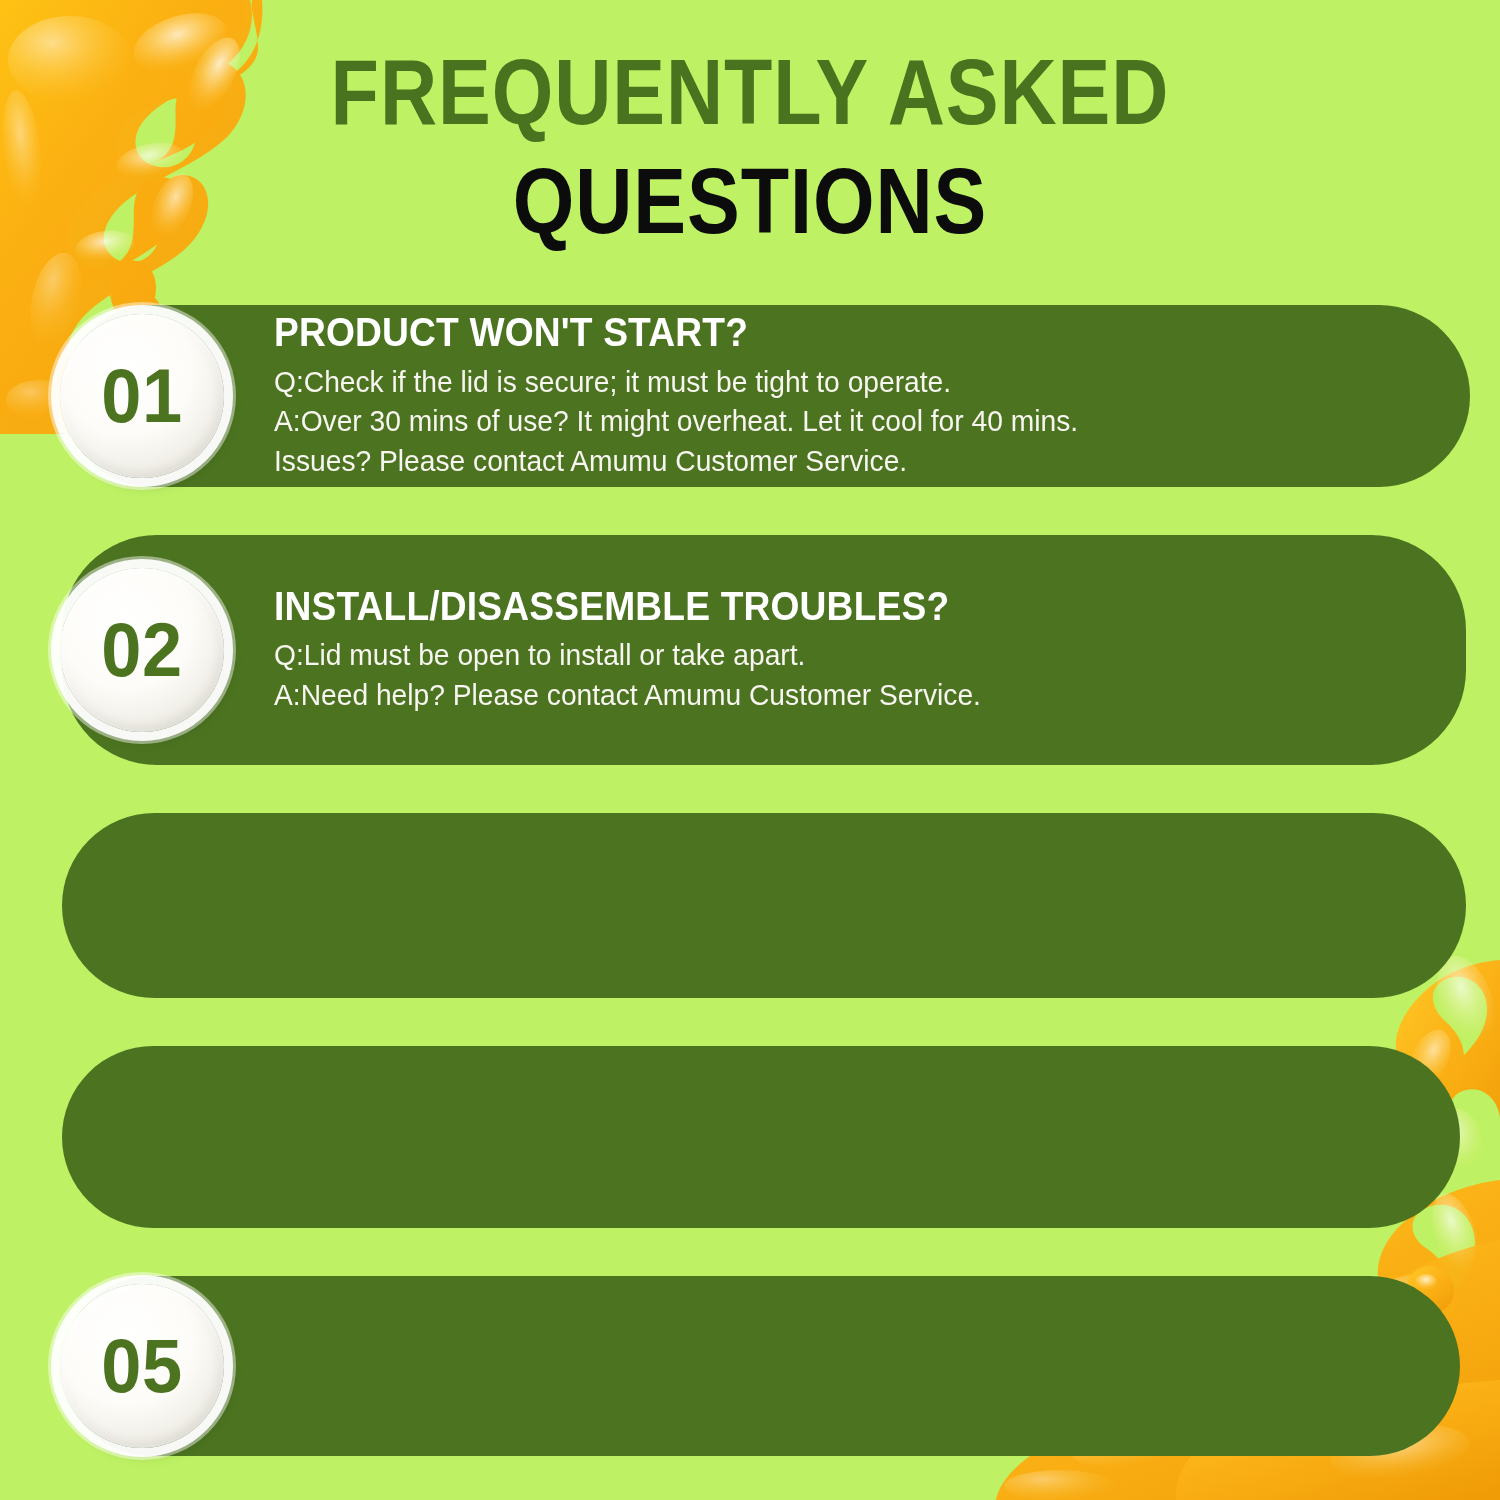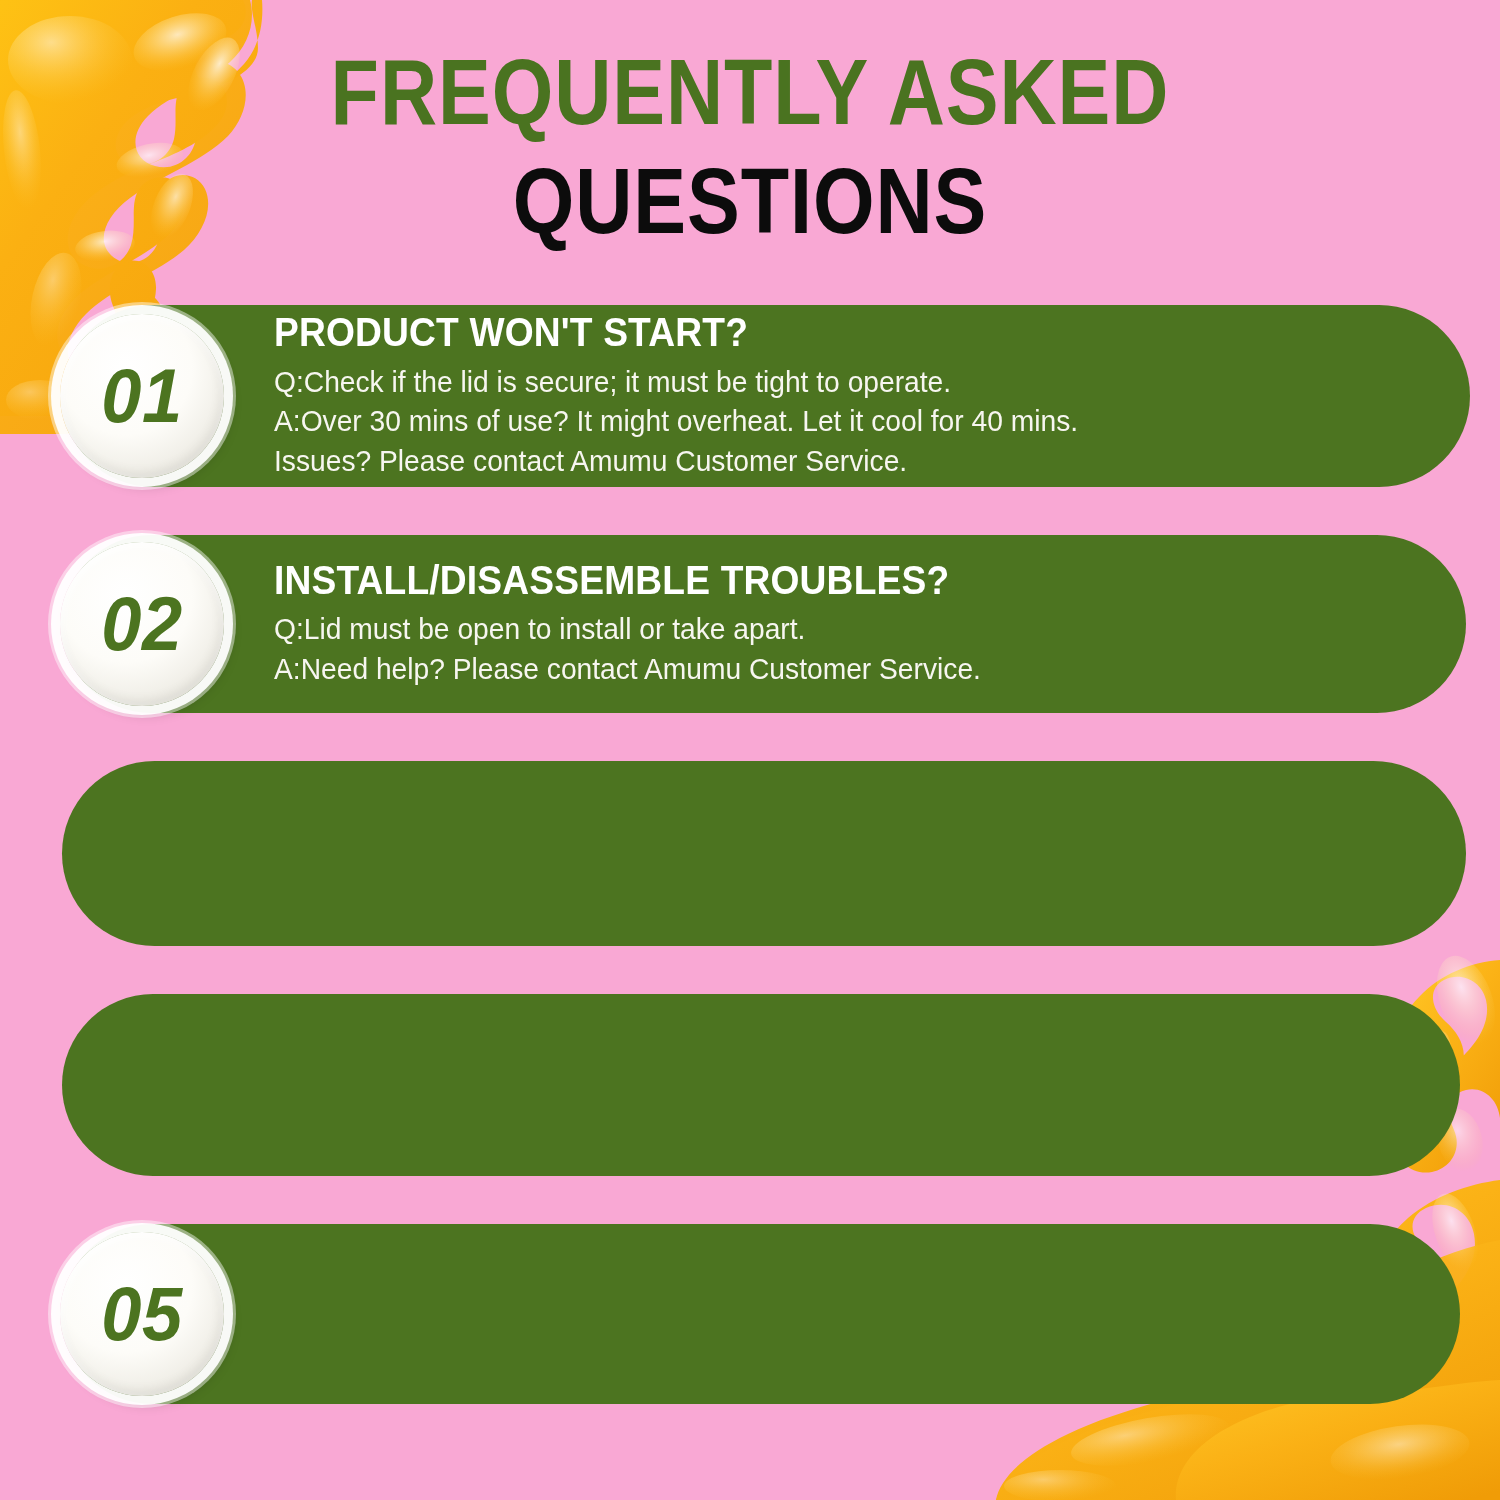--- a/index.html
+++ b/index.html
@@ -8,21 +8,21 @@
   html, body {
     width:1500px; height:1500px;
     background:#f5f1e8;
     font-family:"Liberation Sans", sans-serif;
     overflow:hidden;
   }
 
   #page {
     position:relative;
     width:1500px; height:1500px;
-    background:#f9a8d4;
+    background:#bef264;
     overflow:hidden;
   }
 
   
   .splash-layer {
     position:absolute; inset:0;
     width:1500px; height:1500px;
     z-index:0;
     pointer-events:none;
   }
@@ -66,21 +66,21 @@
     height:182px;
     margin-bottom:48px;
     background:#4c7420;
     border-radius:95px;
     margin-left:62px;
     display:flex;
     align-items:center;
   }
 
   .faq-card.c1 { width:1408px; }
-  .faq-card.c2 { width:1404px; height:178px; }
+  .faq-card.c2 { width:1404px; height:230px; }
   .faq-card.c3 { width:1404px; height:185px; }
   .faq-card.c4 { width:1398px; height:182px; }
   .faq-card.c5 { width:1398px; height:180px;align-items:center; }
 
   
   .badge {
     position:absolute;
     left:-2px;
     top:50%;
     transform:translateY(-50%);
@@ -91,21 +91,20 @@
     box-shadow:
       0 0 0 9px rgba(255,255,255,0.93),
       0 0 0 12px rgba(255,255,255,0.45),
       5px 7px 13px rgba(0,0,0,0.22),
       inset 2px 4px 9px rgba(255,255,255,0.9),
       inset -3px -5px 11px rgba(0,0,0,0.07);
     display:flex;
     align-items:center;
     justify-content:center;
     z-index:4;
-    font-style:italic;
   }
   .badge-num {
     font-family:"Liberation Sans Narrow","Liberation Sans", sans-serif;
     font-weight:700;
     font-size:76px;
     color:#4c7420;
     letter-spacing:0.01em;
     transform:scaleX(0.95);
     line-height:1;
   }

